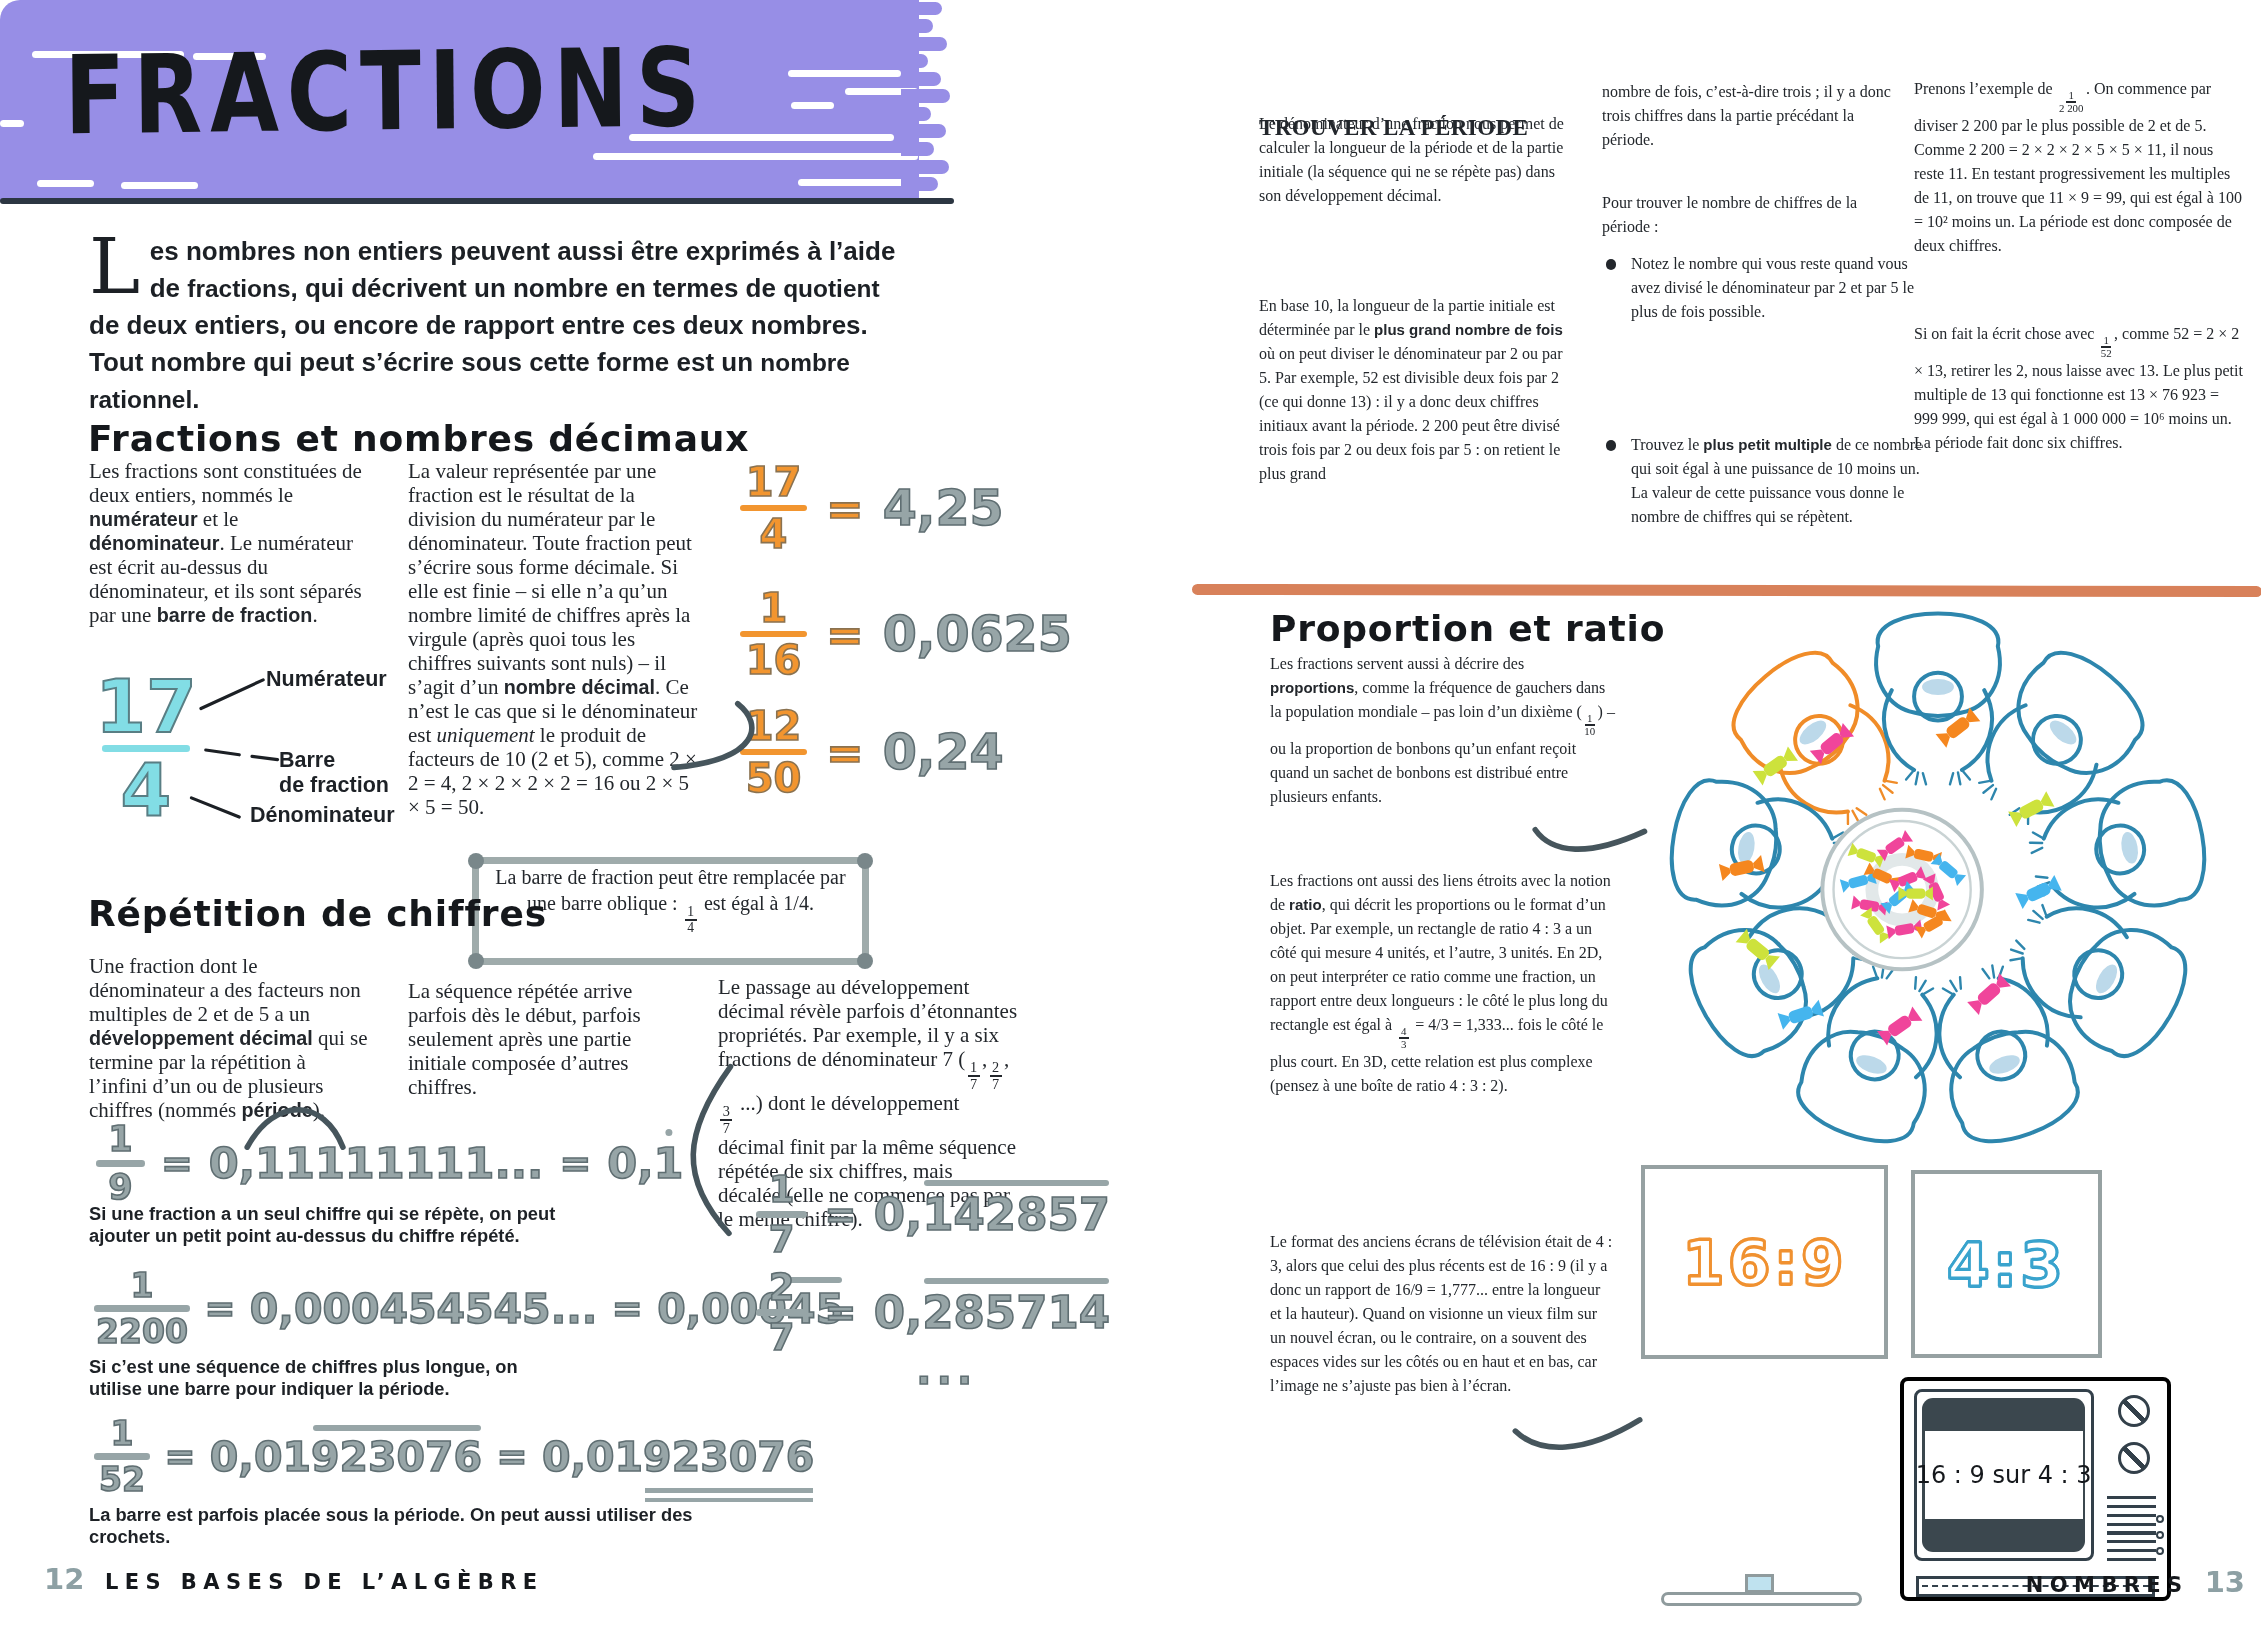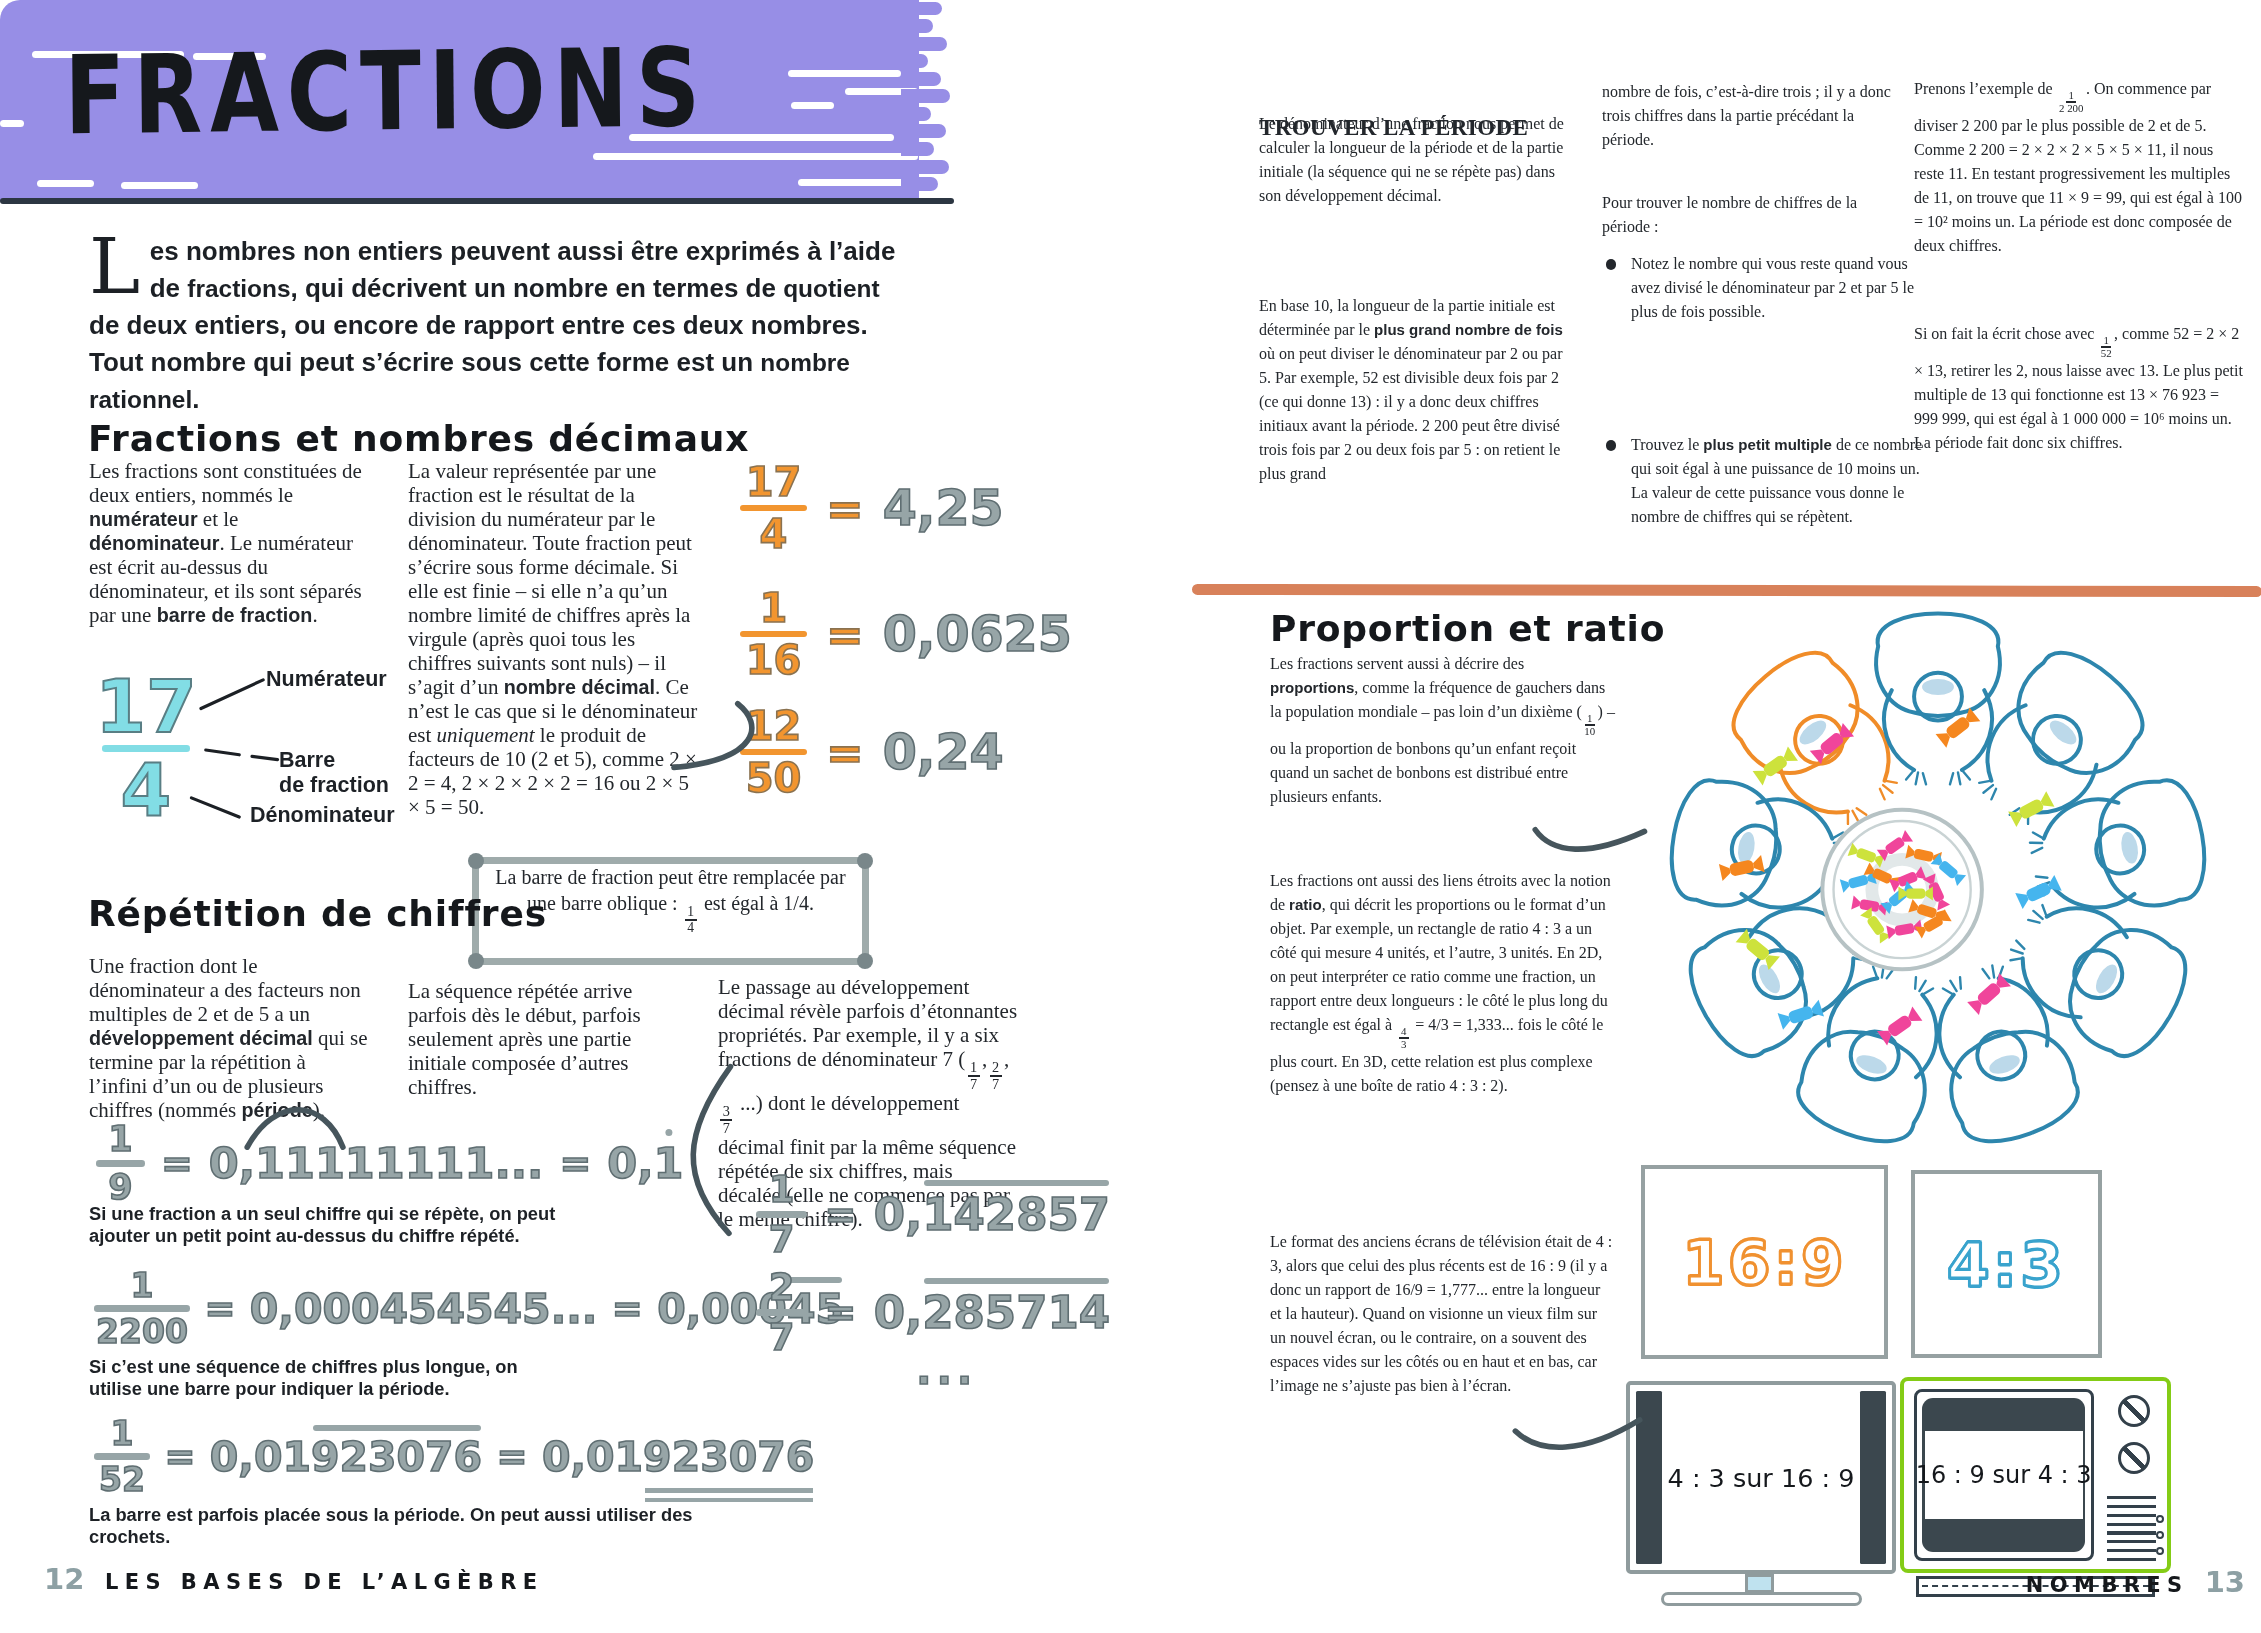--- a/index.html
+++ b/index.html
@@ -58,21 +58,21 @@
   #lab169{-webkit-text-stroke:2.8px #f09130;text-shadow:1.6px 0 0 #f09130,-1.6px 0 0 #f09130,0 1.6px 0 #f09130,0 -1.6px 0 #f09130;text-align:right;}
   #lab43{-webkit-text-stroke:2.8px #39a3cd;text-shadow:1.6px 0 0 #39a3cd,-1.6px 0 0 #39a3cd,0 1.6px 0 #39a3cd,0 -1.6px 0 #39a3cd;}
   
   #tv-flat{left:1626px;top:1381px;width:270px;height:193px;border:4px solid #8f9b9d;border-radius:4.8px;
     box-sizing:border-box;background:#fff;padding:5.6px;display:flex;gap:5.6px;}
   .pillar{width:35px;background:#3b474e;border-radius:1.6px;}
   #tv-flat-center{flex:1;display:flex;align-items:center;justify-content:center;}
   .tvlabel{font-family:"DejaVu Sans",sans-serif;font-size:25.5px;color:#15181c;white-space:nowrap;}
   #tv-neck{left:1745px;top:1574px;width:29px;height:19px;border:3.2px solid #8f9b9d;background:#bfe2ef;box-sizing:border-box;}
   #tv-base{left:1661px;top:1592px;width:201px;height:14.4px;border:3.2px solid #8f9b9d;border-radius:8px;box-sizing:border-box;}
-  #tv-crt{left:1900px;top:1377px;width:271px;height:196px;border:4px solid #84cc16;border-radius:8px;
+  #tv-crt{left:1900px;top:1377px;width:271px;height:224px;border:4px solid #000000;border-radius:8px;
     box-sizing:border-box;background:#fff;}
   #crt-frame{position:absolute;left:9.6px;top:8px;width:180px;height:172px;border:3.2px solid #33404a;border-radius:8px;box-sizing:border-box;}
   #crt-screen{position:absolute;left:5.6px;top:5.6px;right:5.6px;bottom:5.6px;background:#3b474e;border-radius:11px;}
   #crt-band{position:absolute;left:2.4px;right:2.4px;top:33px;bottom:33px;background:#fff;display:flex;align-items:center;justify-content:center;}
   .knob{position:absolute;width:32px;height:32px;border:3.2px solid #33404a;border-radius:50%;box-sizing:border-box;
     background:linear-gradient(45deg,transparent 44%,#33404a 44%,#33404a 56%,transparent 56%);}
   #speaker{position:absolute;right:11px;top:110px;width:49px;height:70px;
     background:repeating-linear-gradient(0deg,#33404a 0 3.2px,#fff 3.2px 8.8px),
                repeating-linear-gradient(90deg,#33404a 0 7.2px,#fff 7.2px 12px);}
   .mini-dot{position:absolute;width:8px;height:8px;border:2.4px solid #33404a;border-radius:50%;box-sizing:border-box;}
@@ -313,27 +313,20 @@
   </div>
   <div class="abs rb" style="left:1270px;top:1230px;width:345px;">Le format des anciens écrans de télévision était de 4 : 3, alors que celui des plus récents est de 16 : 9 (il y a donc un rapport de 16/9 = 1,777... entre la longueur et la hauteur). Quand on visionne un vieux film sur un nouvel écran, ou le contraire, on a souvent des espaces vides sur les côtés ou en haut et en bas, car l’image ne s’ajuste pas bien à l’écran.</div>
 
   <div class="abs ratiobox" style="left:1641px;top:1165px;width:247px;height:194px;">
     <span class="hollow" id="lab169">16:9</span>
   </div>
   <div class="abs ratiobox" style="left:1911px;top:1170px;width:191px;height:188px;">
     <span class="hollow" id="lab43">4:3</span>
   </div>
 
-  <div class="abs" id="tv-flat">
-    <div class="pillar"></div>
-    <div id="tv-flat-center">
-      <span class="tvlabel">4 : 3 sur 16 : 9</span>
-    </div>
-    <div class="pillar"></div>
-  </div>
   <div class="abs" id="tv-neck"></div>
   <div class="abs" id="tv-base"></div>
 
   <div class="abs" id="tv-crt">
     <div id="crt-frame">
       <div id="crt-screen">
         <div id="crt-band">
           <span class="tvlabel" style="font-size:24px;">16 : 9 sur 4 : 3</span>
         </div>
       </div>

